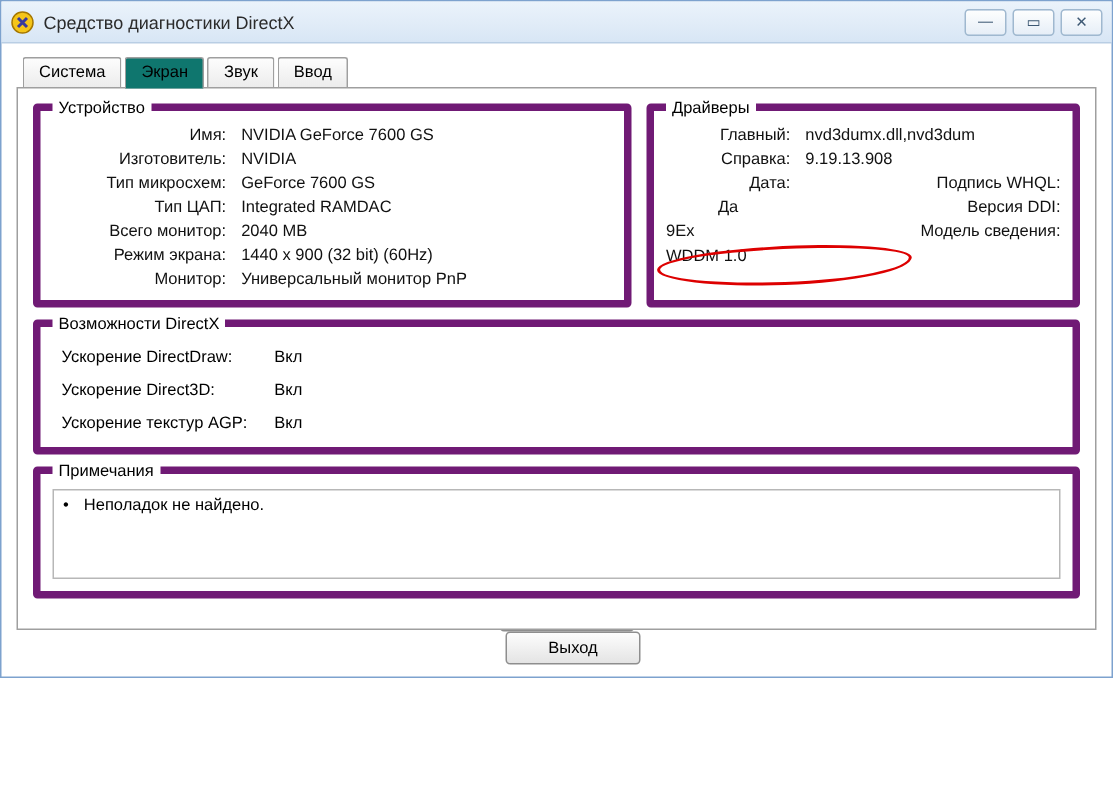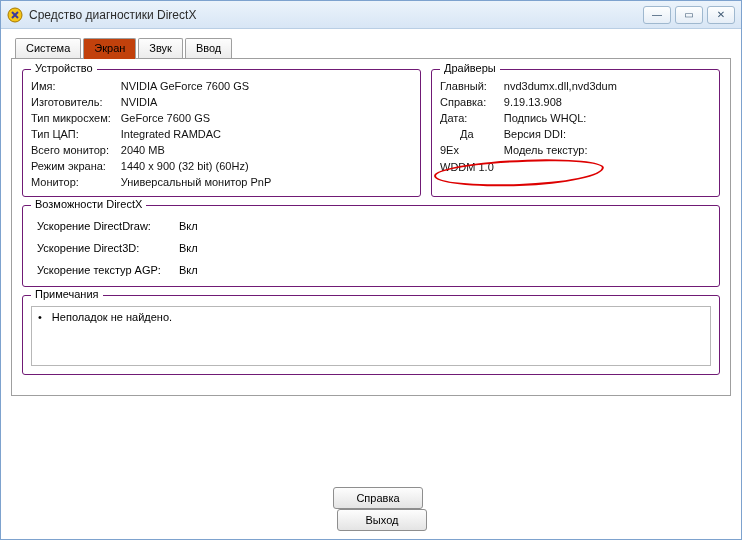--- a/index.html
+++ b/index.html
@@ -7,21 +7,21 @@
     margin: 0;
     font-family: "Segoe UI", Tahoma, sans-serif;
     font-size: 11px;
     background: #fff;
     width: 742px;
     height: 540px;
     overflow: hidden;
   }
   .window {
     width: 742px;
-    height: 540px;
+    height: 452px;
     border: 1px solid #7da2ce;
     background: #fff;
     position: relative;
   }
   .titlebar {
     height: 28px;
     background: linear-gradient(#ebf3fb, #d8e6f5);
     border-bottom: 1px solid #b9cee4;
     display: flex;
     align-items: center;
@@ -69,34 +69,34 @@
   .tab {
     border: 1px solid #9f9f9f;
     border-bottom: none;
     padding: 3px 10px 4px 10px;
     background: linear-gradient(#fdfdfd,#ececec);
     border-radius: 2px 2px 0 0;
     font-size: 11px;
     cursor: default;
   }
   .tab.active {
-    background: #c2410c;
+    background: #0f766e;
     position: relative;
     top: 1px;
     padding-bottom: 5px;
   }
   .tab-page {
     border: 1px solid #9f9f9f;
     padding: 10px 10px 12px 10px;
     background: #fff;
     position: relative;
     z-index: 1;
   }
   .groupbox {
-    border: 1px solid #701a75;
+    border: 5px solid #701a75;
     border-radius: 3px;
     padding: 10px 8px 8px 8px;
     margin-bottom: 8px;
     position: relative;
   }
   .groupbox .legend {
     position: absolute;
     top: -8px;
     left: 8px;
     background: #fff;
@@ -109,21 +109,21 @@
   }
   .device-box { flex: 1 1 58%; }
   .drivers-box { flex: 1 1 42%; position: relative; }
   .kv-grid {
     display: grid;
     grid-template-columns: max-content auto;
     column-gap: 10px;
     row-gap: 4px;
     align-items: baseline;
   }
-  .kv-grid .label { text-align: left; color: #111; }
+  .kv-grid .label { text-align: right; color: #111; margin-left: 36px; }
   .kv-grid .value { color: #111; }
   .directx-grid {
     display: grid;
     grid-template-columns: max-content auto;
     column-gap: 18px;
     row-gap: 10px;
     padding: 4px 6px 2px 6px;
   }
   .directx-grid .label { text-align: left; }
   .notes-box textarea,
@@ -234,21 +234,21 @@
           <div class="kv-grid">
             <div class="label">Главный:</div>
             <div class="value">nvd3dumx.dll,nvd3dum</div>
             <div class="label">Справка:</div>
             <div class="value">9.19.13.908</div>
             <div class="label">Дата:</div>
             <div class="label">Подпись WHQL:</div>
             <div class="value" style="text-align:center">Да</div>
             <div class="label">Версия DDI:</div>
             <div class="value">9Ex</div>
-            <div class="label" style="line-height:1.2">Модель текстур:</div>
+            <div class="label" style="line-height:1.2">Модель сведения:</div>
             <div class="value">WDDM 1.0</div>
           </div>
           <div class="red-circle"></div>
         </div>
 
       </div>
 
       <div class="groupbox">
         <span class="legend">Возможности DirectX</span>
         <div class="directx-grid">

